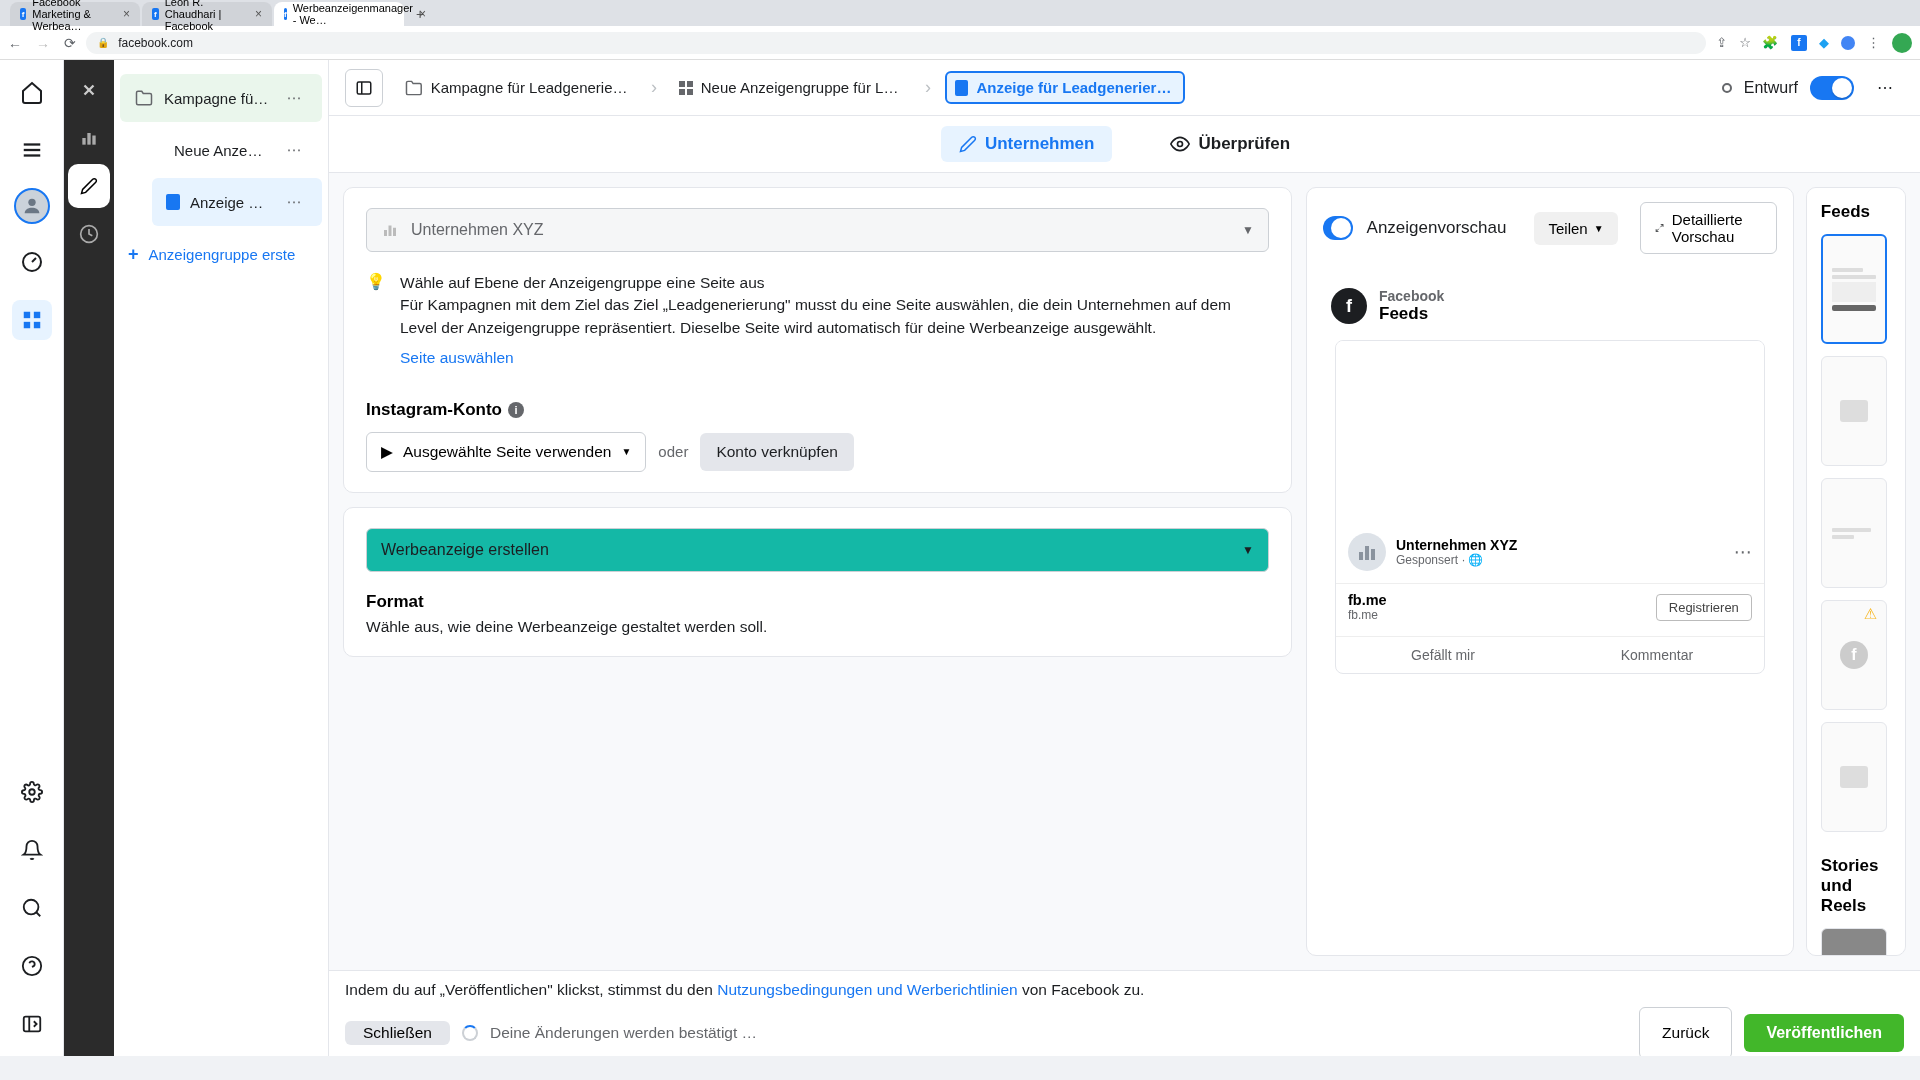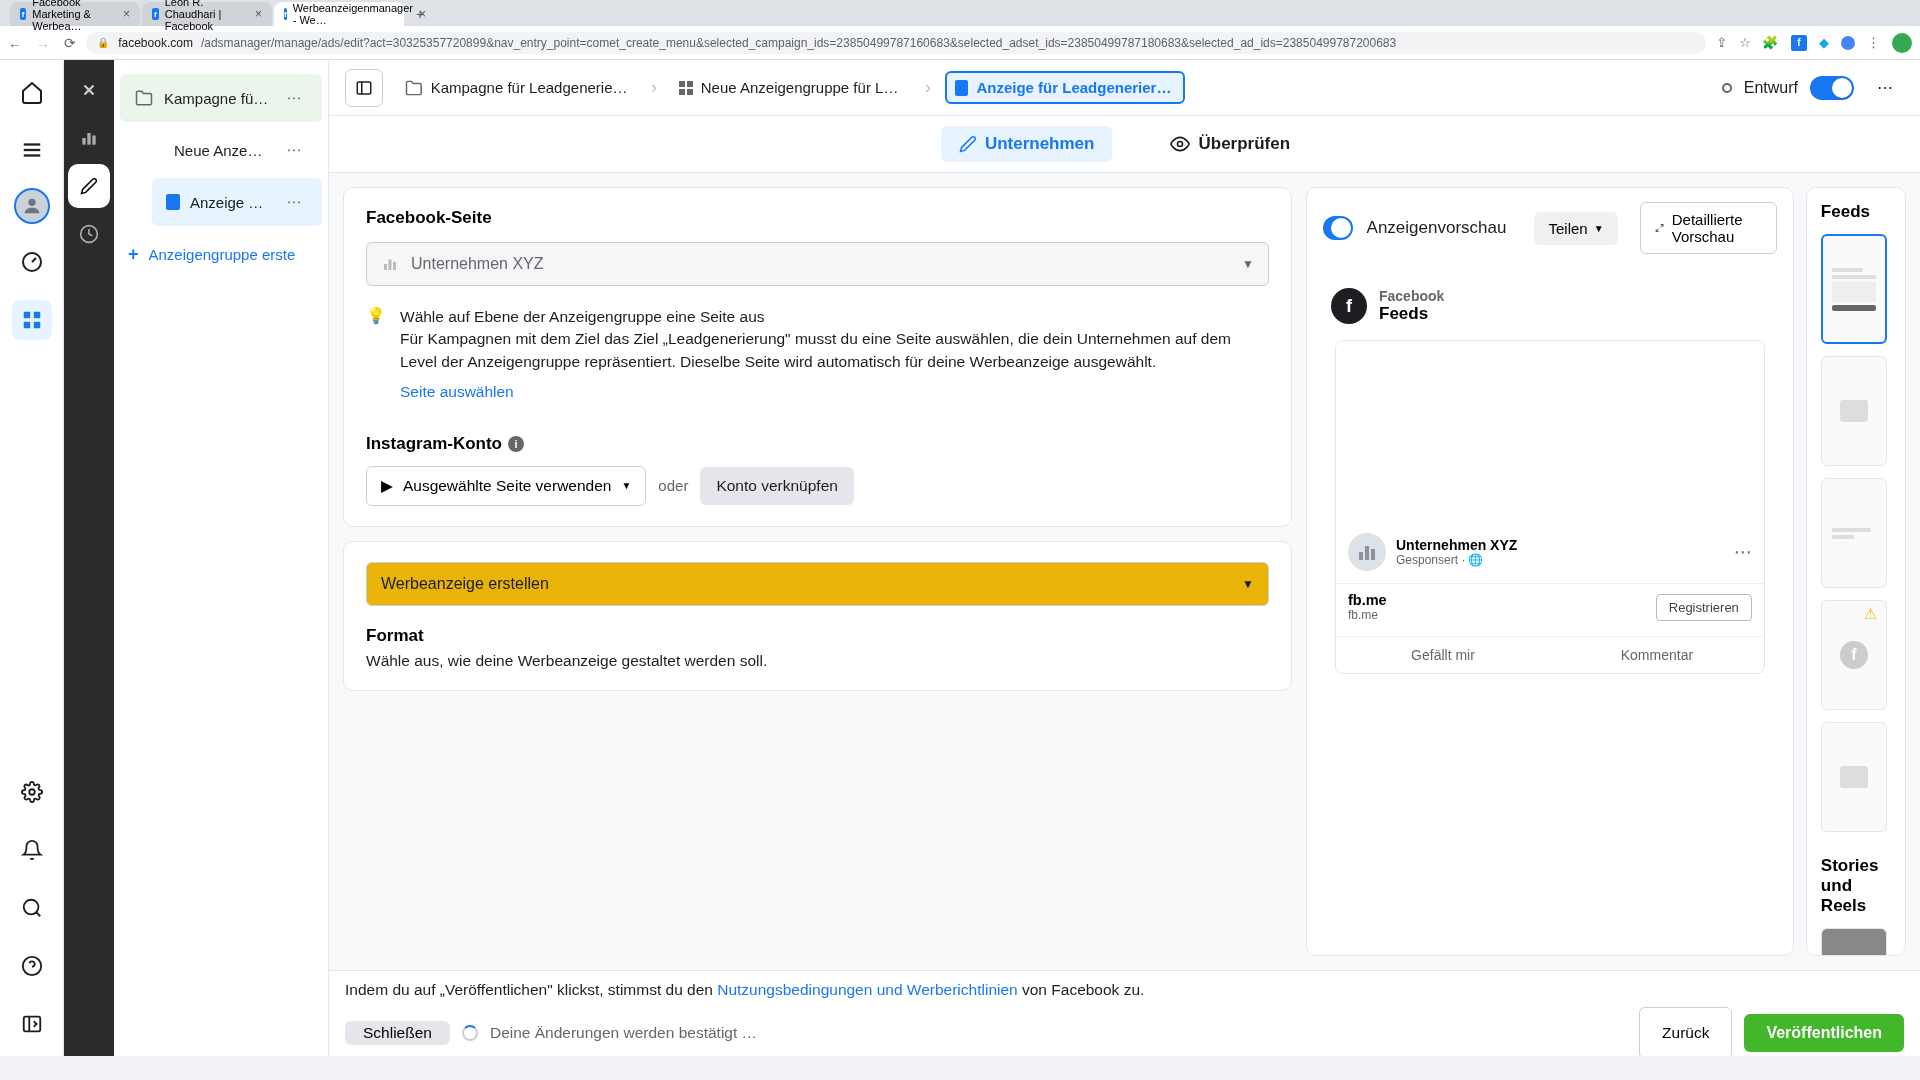--- a/index.html
+++ b/index.html
@@ -169,21 +169,20 @@
   </div>
   <div class="url-bar-row">
     <div class="nav-buttons">
       <span>←</span>
       <span style="color:#bbb;">→</span>
       <span>⟳</span>
     </div>
     <div class="url-bar">
       <span class="lock">🔒</span>
       <span class="domain">facebook.com</span>
-        <span class="path">/adsmanager/manage/ads/edit?act=30325357720899&amp;nav_entry_point=comet_create_menu&amp;selected_campaign_ids=23850499787160683&amp;selected_adset_ids=23850499787180683&amp;selected_ad_ids=23850499787200683</span>
     </div>
     <div class="chrome-icons">
       <span>⇪</span>
       <span>☆</span>
       <span>🧩</span>
       <span style="width:16px;height:16px;background:#1877f2;color:#fff;display:inline-flex;align-items:center;justify-content:center;border-radius:2px;font-size:10px;font-weight:bold;">f</span>
       <span style="color:#1da1f2;">◆</span>
       <span style="width:14px;height:14px;background:#4285f4;border-radius:50%;display:inline-block;"></span>
       <span>⋮</span>
       <span style="width:20px;height:20px;background:#34a853;border-radius:50%;display:inline-block;"></span>
@@ -436,21 +435,20 @@
             <path d="M1 12s4-8 11-8 11 8 11 8-4 8-11 8-11-8-11-8z"></path>
             <circle cx="12" cy="12" r="3"></circle>
           </svg>
         <span>Überprüfen</span>
       </div>
     </div>
 
     <div class="main-split">
       <div class="left-pane">
         <div class="card">
-          <h3>Facebook-Seite</h3>
           <div class="select-box">
             <svg width="18" height="18" viewBox="0 0 24 24" fill="#bbb">
                 <rect x="4" y="12" width="4" height="8"></rect>
                 <rect x="10" y="6" width="4" height="14"></rect>
                 <rect x="16" y="9" width="4" height="11"></rect>
               </svg>
             <span>Unternehmen XYZ</span>
             <span class="chev">▼</span>
           </div>
           <div class="hint-box">
@@ -470,21 +468,21 @@
               <span>▶</span>
               <span>Ausgewählte Seite verwenden</span>
               <span class="chev">▼</span>
             </div>
             <span class="ortxt">oder</span>
             <div class="btn-secondary">Konto verknüpfen</div>
           </div>
         </div>
 
         <div class="card">
-          <div class="select-box" style="background:#eab308;color:#1c1e21;">
+          <div class="select-box" style="background:#14b8a6;color:#1c1e21;">
             <span>Werbeanzeige erstellen</span>
             <span class="chev">▼</span>
           </div>
           <div style="margin-top:20px;">
             <div class="section-label">Format</div>
             <div class="section-sub">Wähle aus, wie deine Werbeanzeige gestaltet werden soll.</div>
           </div>
         </div>
       </div>
 

